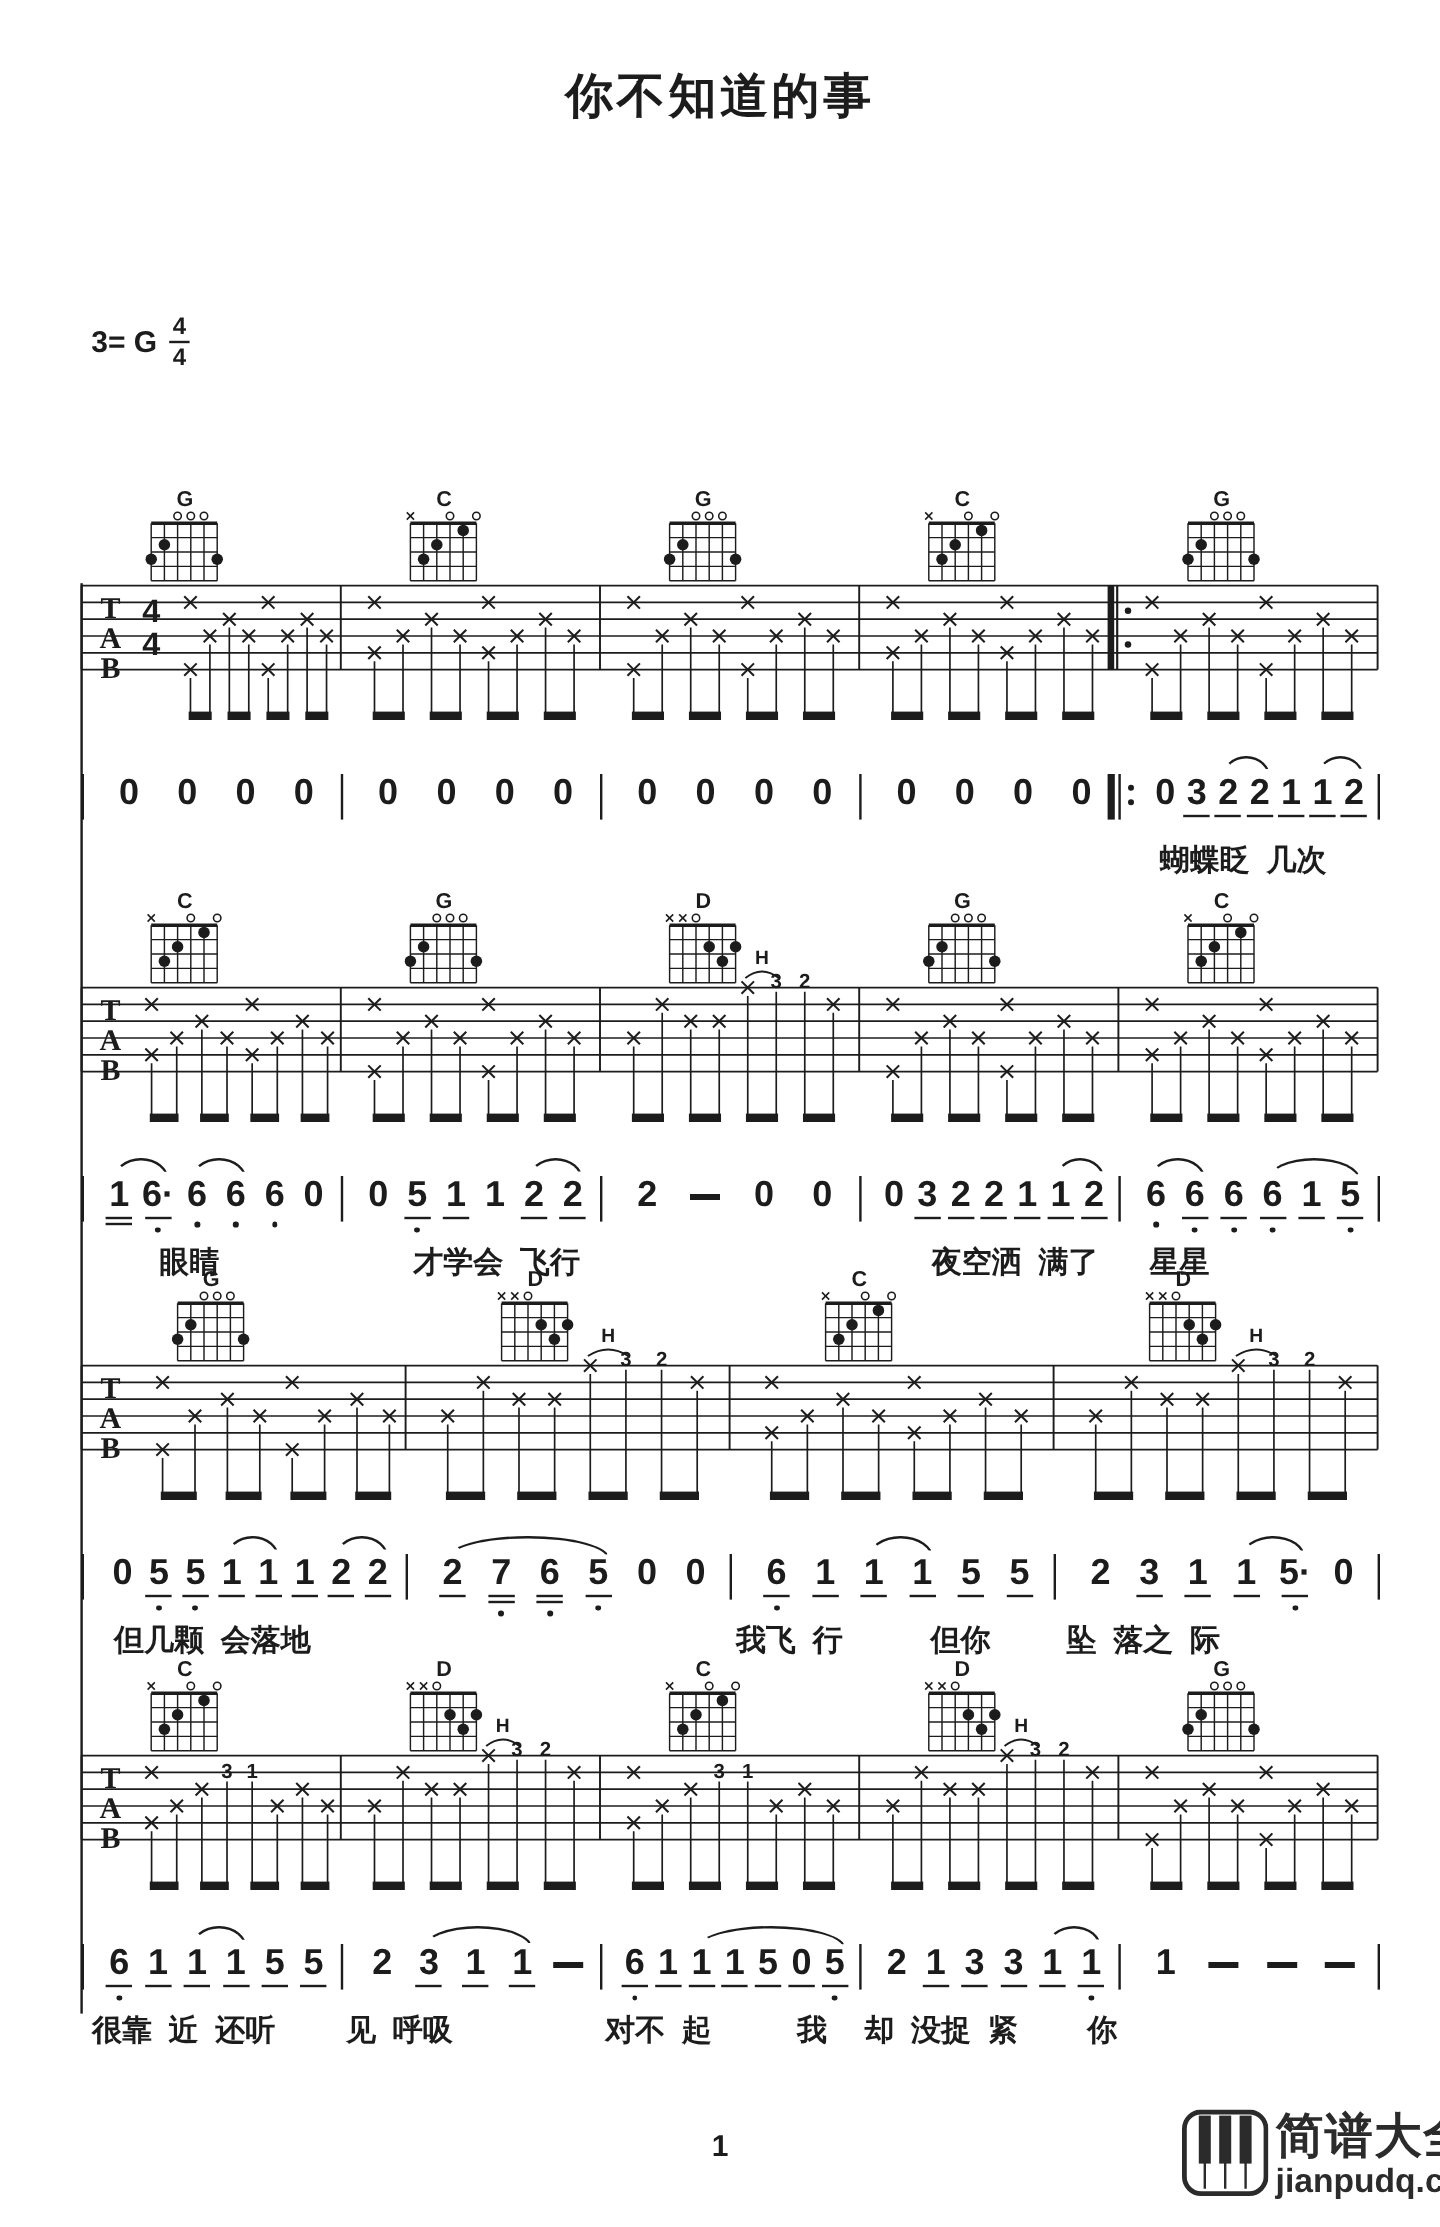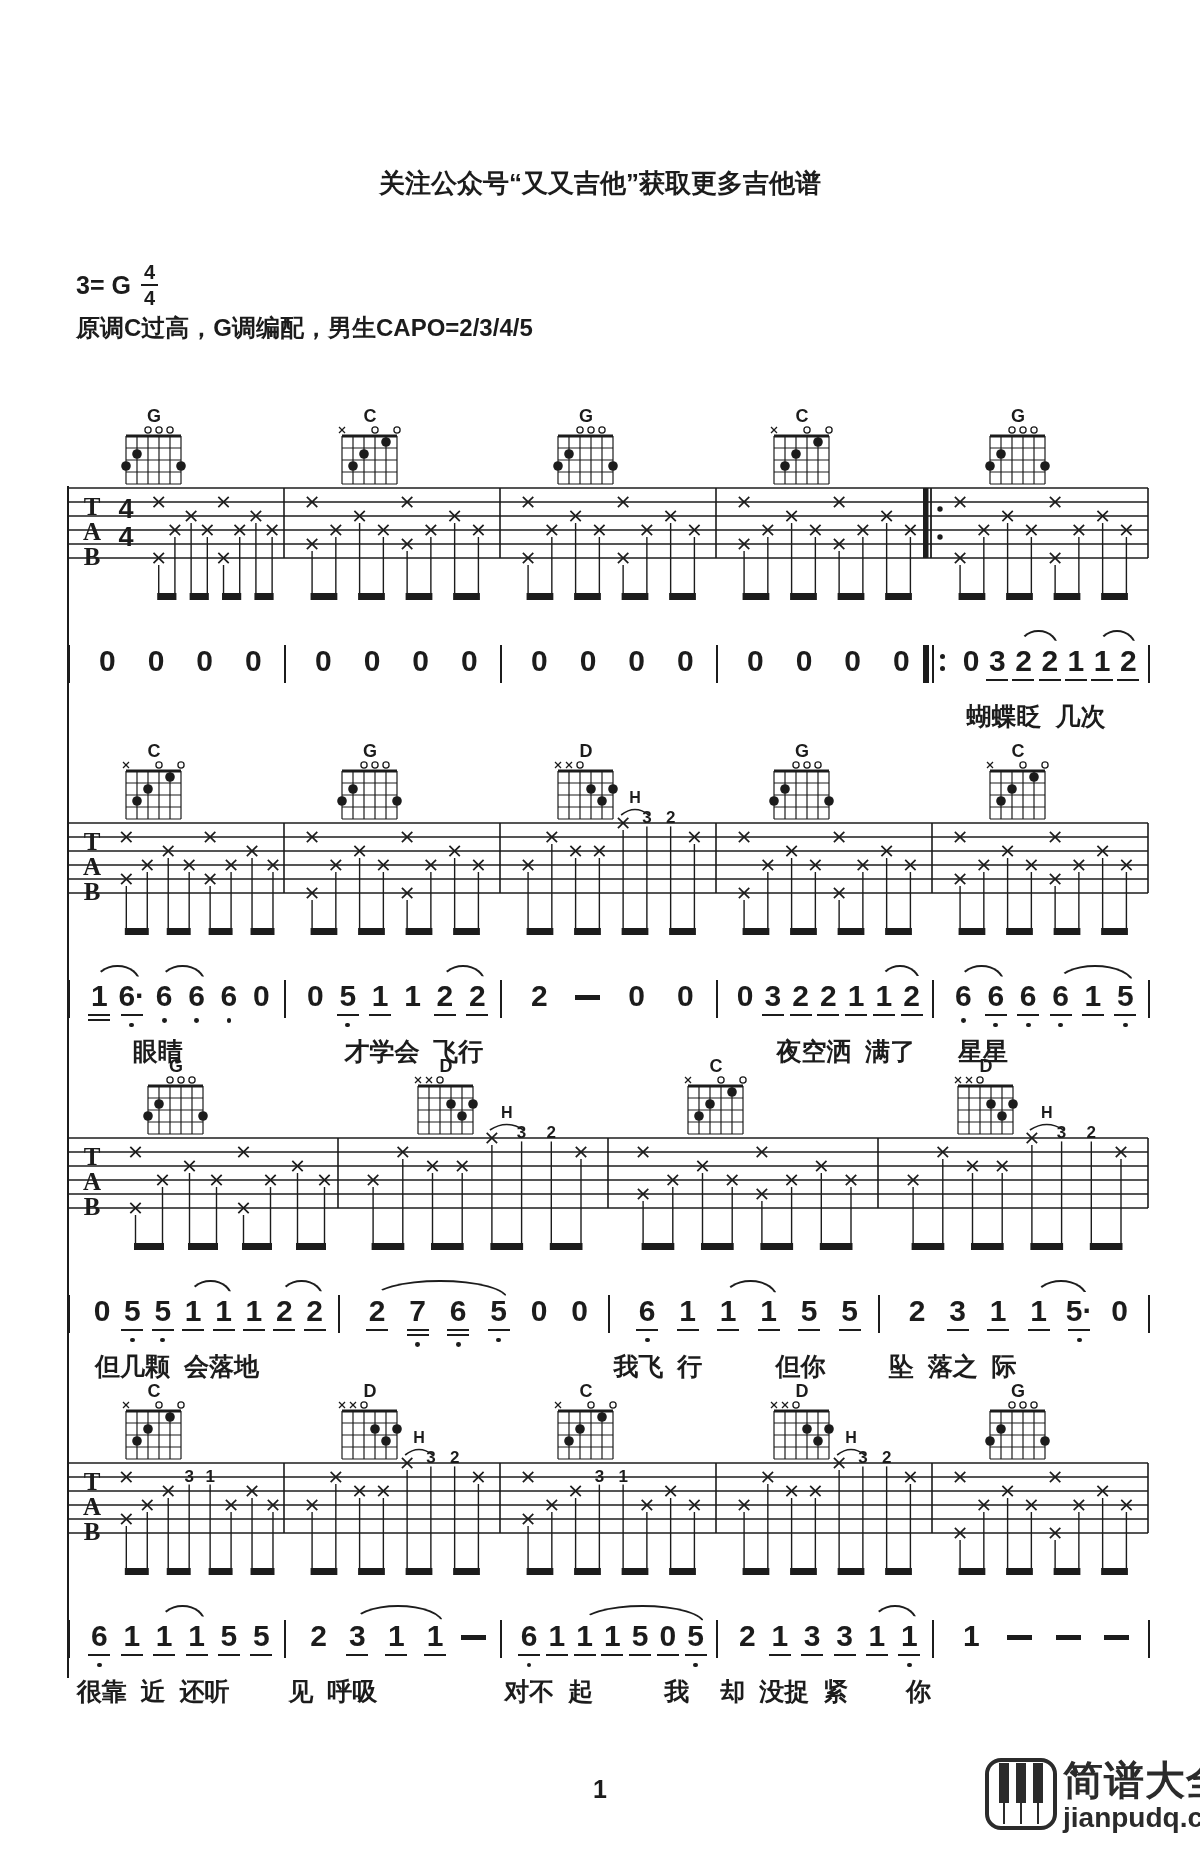--- a/index.html
+++ b/index.html
@@ -37,30 +37,29 @@
   .brand-txt{margin-left:6px;color:#2b2b2b;}
   .brand-name{font-size:40px;font-weight:700;line-height:44px;letter-spacing:1px;}
   .brand-url{font-size:28px;font-weight:600;line-height:32px;}
   svg text{font-family:"Liberation Sans",sans-serif;}
   svg text.serif{font-family:"Liberation Serif",serif;}
 </style>
 </head>
 <body>
 
 <div class="page" id="page">
-  <div class="subtitle">关注公众号“又又吉他”获取更多吉他谱</div>
+  <div class="title">你不知道的事</div>
 
   <div class="keyline">
     <span>3= G</span>
     <span class="frac">
       <span class="num">4</span>
       <span class="den">4</span>
     </span>
   </div>
-  <div class="capo">原调C过高，G调编配，男生CAPO=2/3/4/5</div>
 
   <div class="leftrule"></div>
 
   <div id="systems">
       <div class="system" style="top: 408px;">
         <div class="chordbox" style="left: 121.4px;"><svg width="66" height="82" viewBox="0 0 66 82">
             <text x="33" y="14" text-anchor="middle" font-size="18" font-weight="700" fill="#1c1c1c">G</text>
             <circle cx="27" cy="22" r="3.1" fill="none" stroke="#1c1c1c" stroke-width="1.3"></circle>
             <circle cx="38" cy="22" r="3.1" fill="none" stroke="#1c1c1c" stroke-width="1.3"></circle>
             <circle cx="49" cy="22" r="3.1" fill="none" stroke="#1c1c1c" stroke-width="1.3"></circle>

